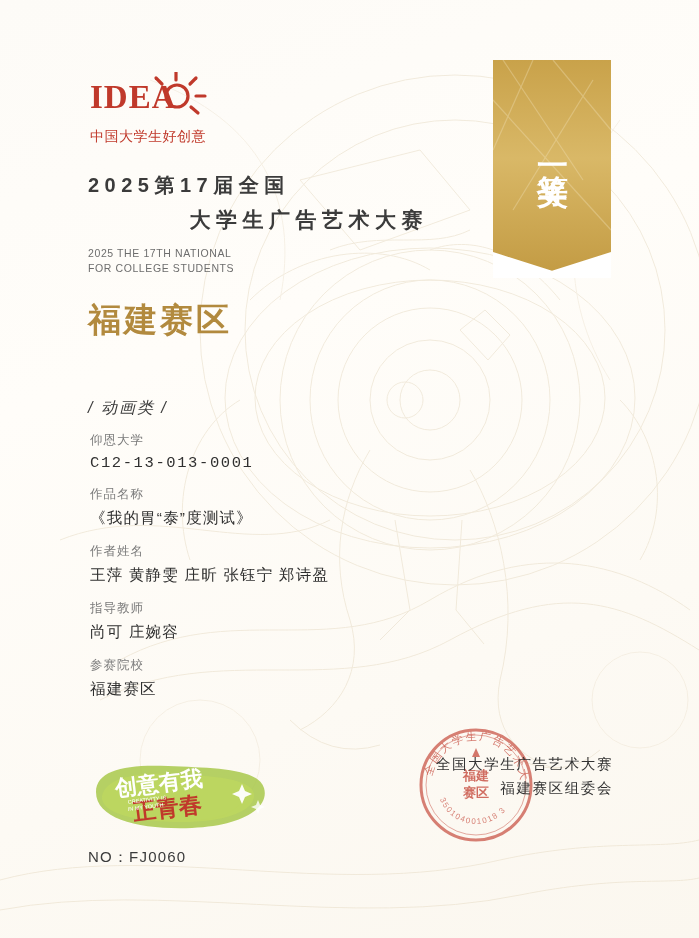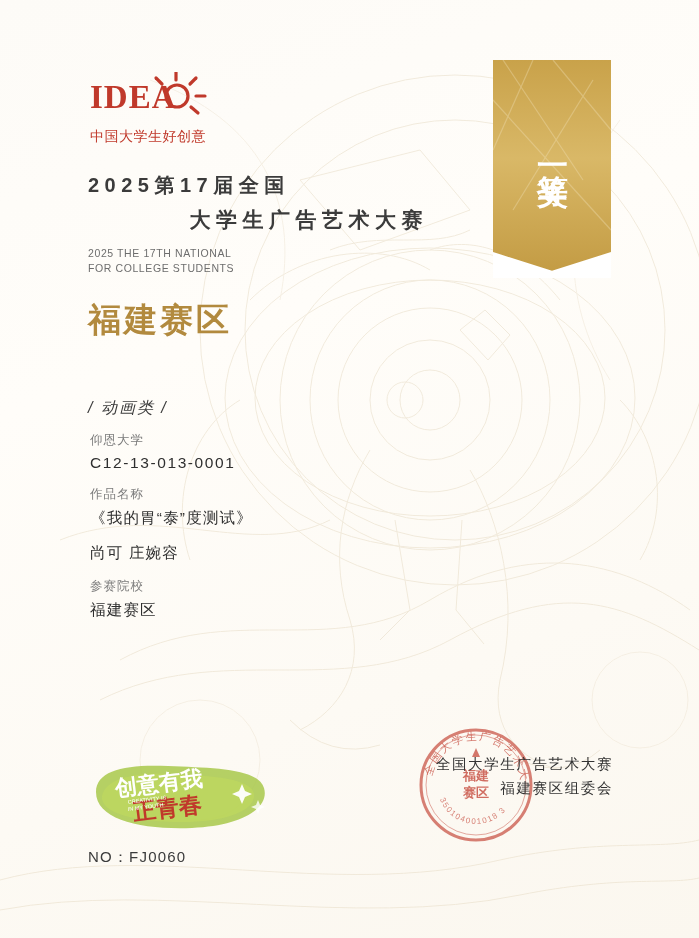--- a/index.html
+++ b/index.html
@@ -149,21 +149,21 @@
     letter-spacing: 1px;
     color: #7b7b7b;
     margin-bottom: 5px;
   }
   .field-value {
     font-size: 15.5px;
     letter-spacing: 1.2px;
     color: #2f2f2f;
   }
   .field-value.mono {
-    font-family: Liberation Sans, sans-serif;
+    font-family: Liberation Mono, monospace;
     letter-spacing: 1.6px;
   }
 
   
   .slogan {
     position: absolute;
     left: 82px;
     top: 762px;
     width: 196px;
     height: 68px;
@@ -293,20 +293,25 @@
   <div class="fields">
     <div class="field">
       <div class="field-label">仰恩大学</div>
       <div class="field-value mono">C12-13-013-0001</div>
     </div>
     <div class="field">
       <div class="field-label">作品名称</div>
       <div class="field-value">《我的胃“泰”度测试》</div>
     </div>
     <div class="field">
+      <div class="field-label">作者姓名</div>
+      <div class="field-value">王萍  黄静雯  庄昕  张钰宁  郑诗盈</div>
+    </div>
+    <div class="field">
+      <div class="field-label">指导教师</div>
       <div class="field-value">尚可  庄婉容</div>
     </div>
     <div class="field">
       <div class="field-label">参赛院校</div>
       <div class="field-value">福建赛区</div>
     </div>
   </div>
 
   <div class="slogan">
     <svg width="196" height="72" viewBox="0 0 196 72" xmlns="http://www.w3.org/2000/svg">

